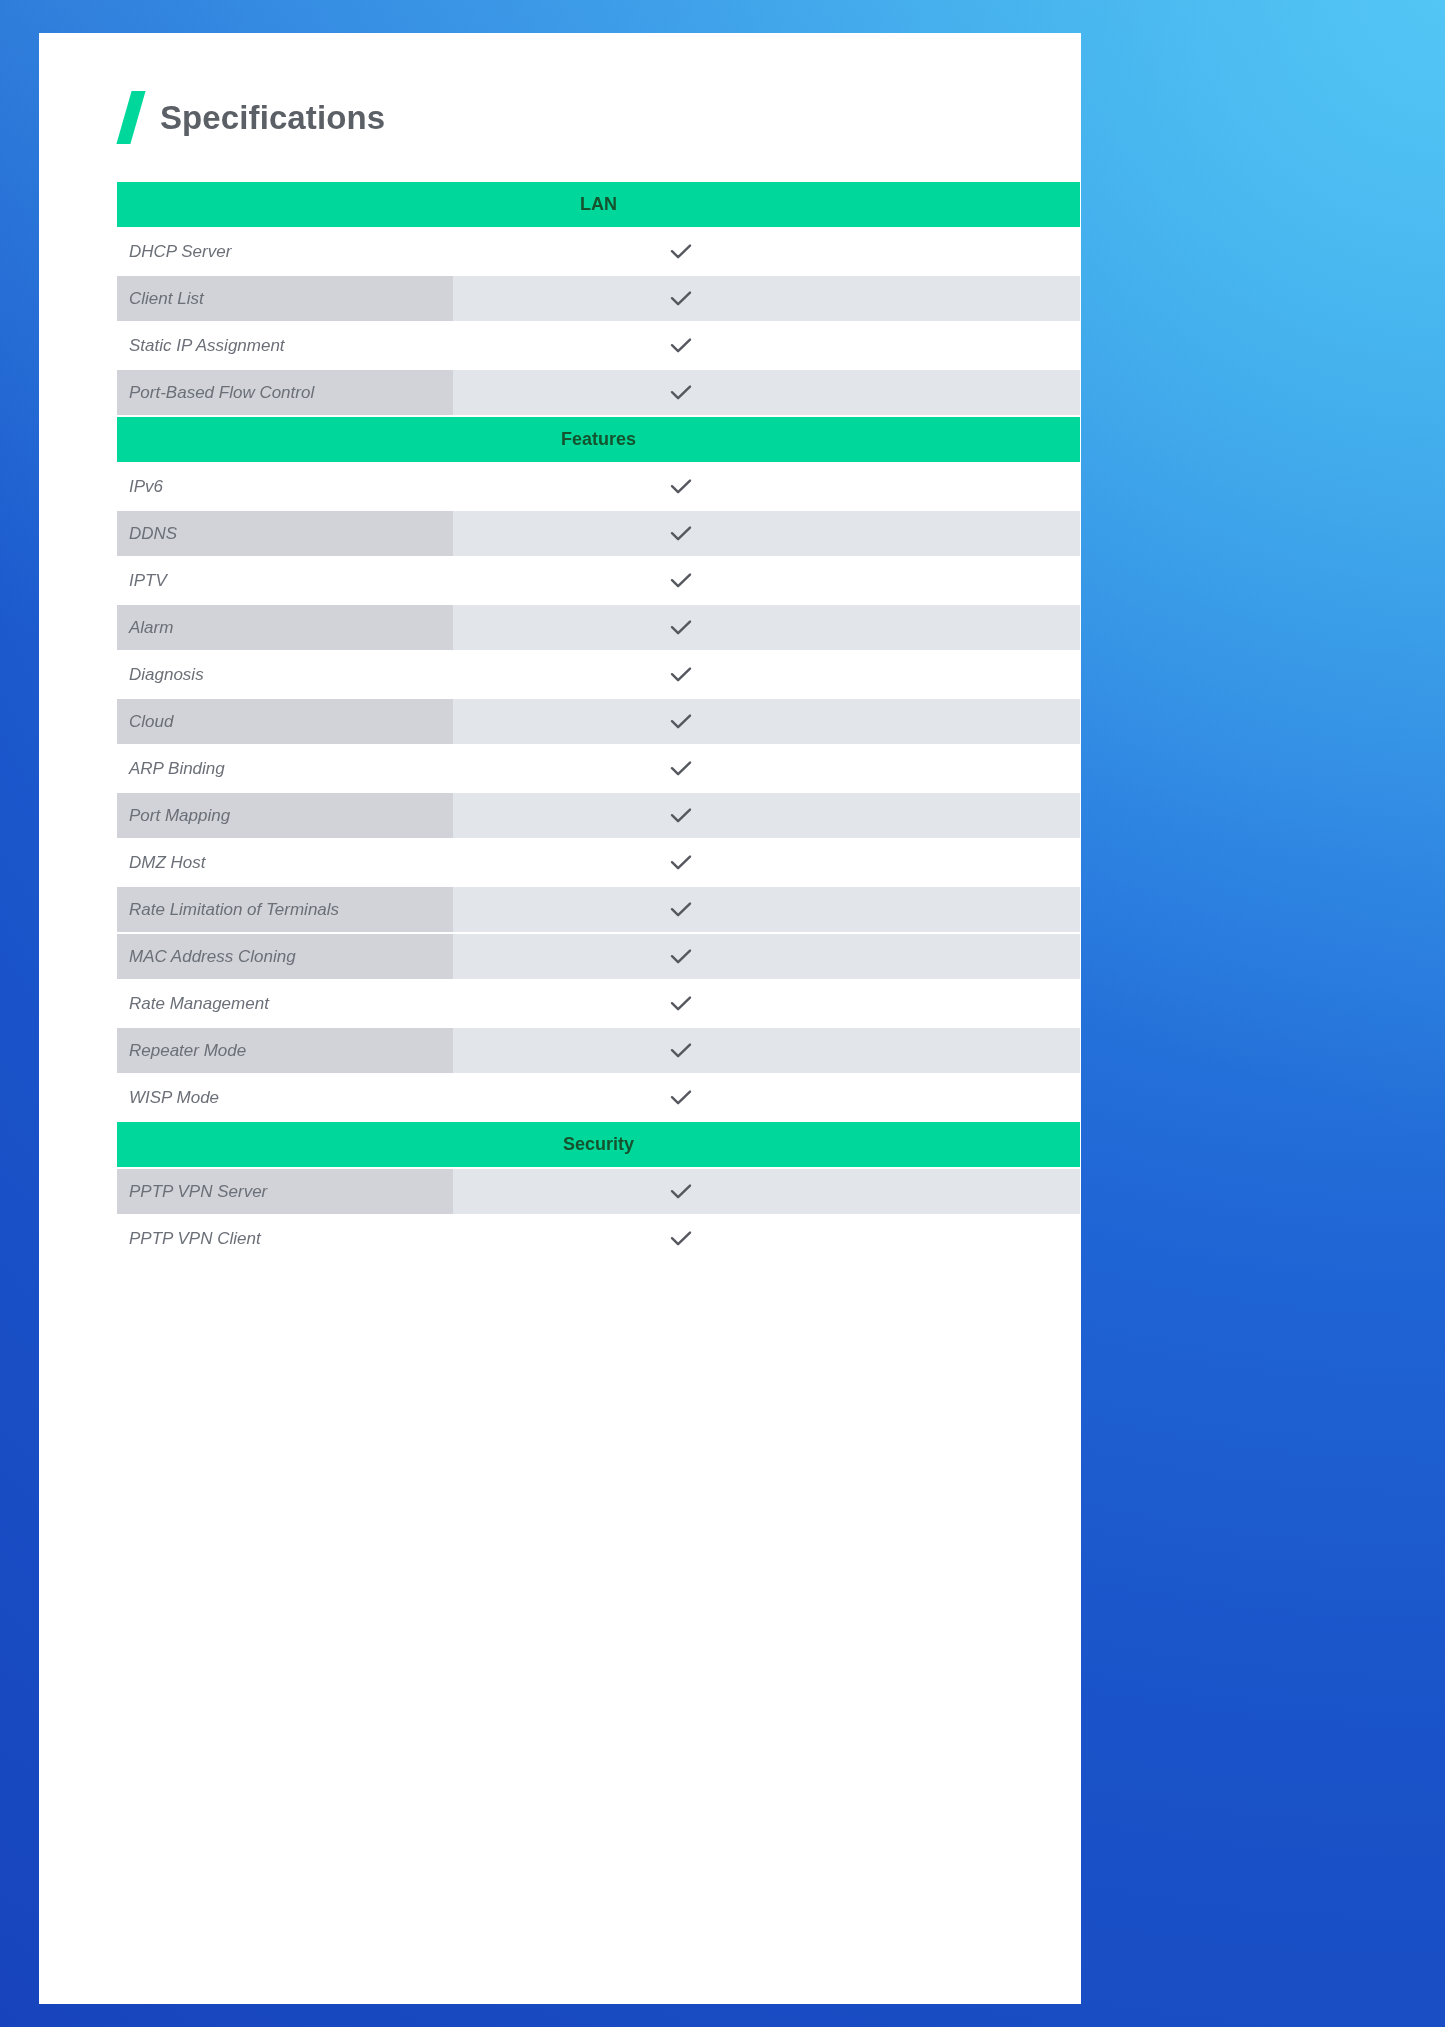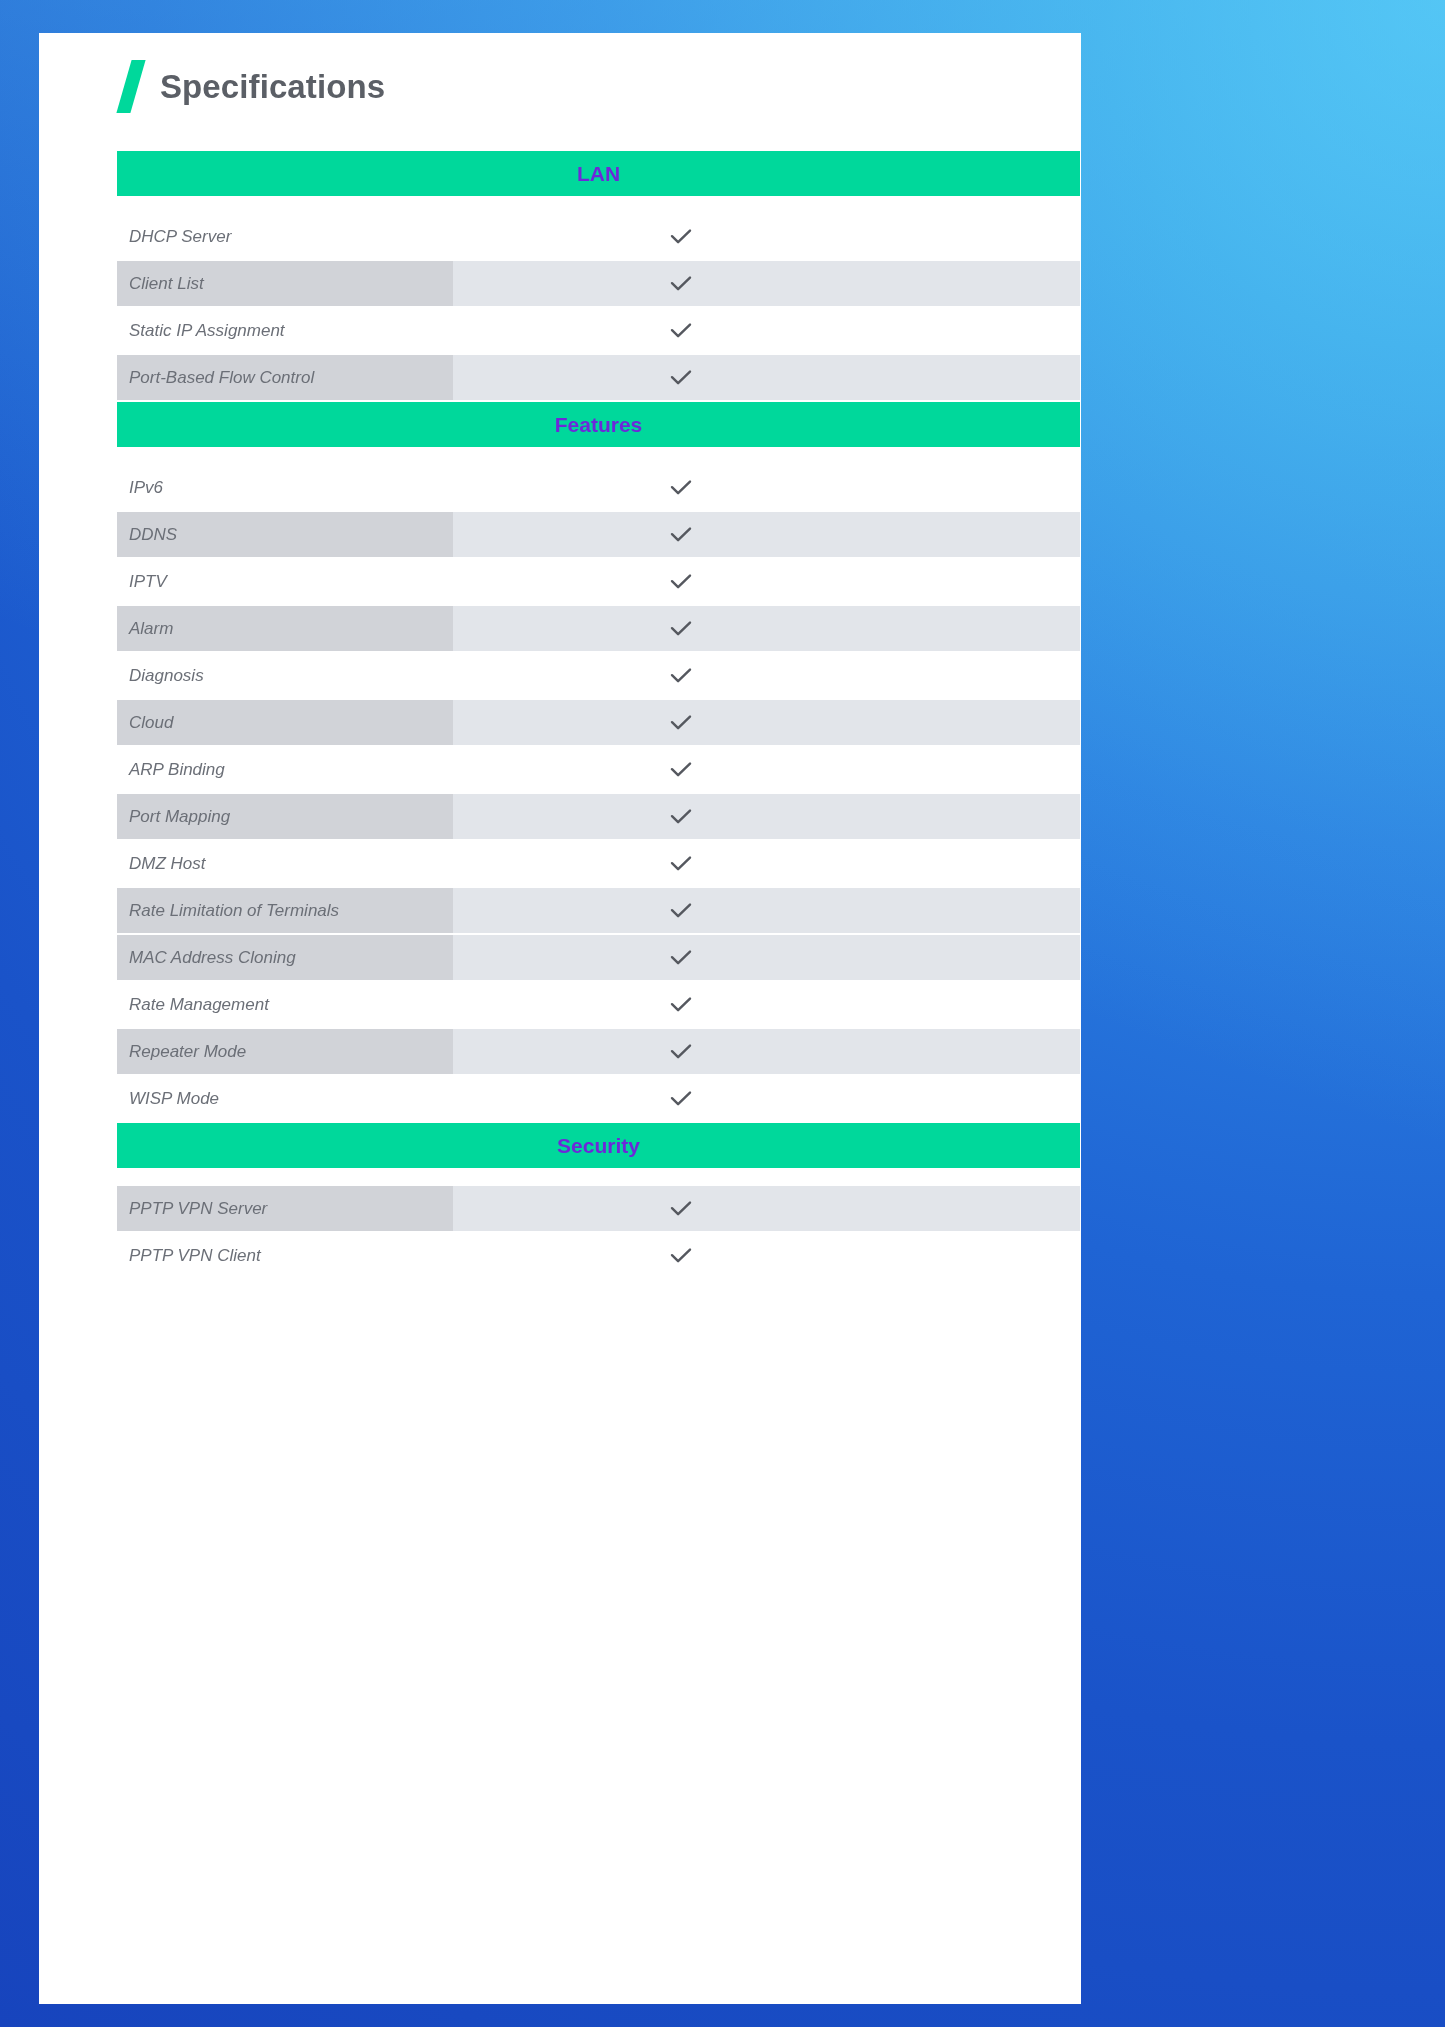--- a/index.html
+++ b/index.html
@@ -37,21 +37,21 @@
     top: 33px;
     width: 1042px;
     height: 1971px;
     background: #ffffff;
   }
 
   
   .title-row {
     display: flex;
     align-items: center;
-    padding: 27px 0 0 85px;
+    padding: 58px 0 0 85px;
   }
   .slash {
     width: 14px;
     height: 53px;
     background: #00d89b;
     transform: skewX(-16deg);
     margin-right: 22px;
     flex: none;
   }
   .title-text {
@@ -63,27 +63,27 @@
 
   
   .spec-table {
     margin: 38px 0 0 78px;
     width: 963px;
   }
 
   .section-head {
     height: 45px;
     background: #00d89b;
-    color: #6d28d9;
-    font-size: 21px;
+    color: #14532d;
+    font-size: 18px;
     font-weight: bold;
     display: flex;
     align-items: center;
     justify-content: center;
-    margin-bottom: 18px;
+    margin-bottom: 2px;
   }
 
   .spec-row {
     display: flex;
     height: 45px;
     margin-bottom: 2px;
   }
   .cell-label {
     width: 336px;
     flex: none;

